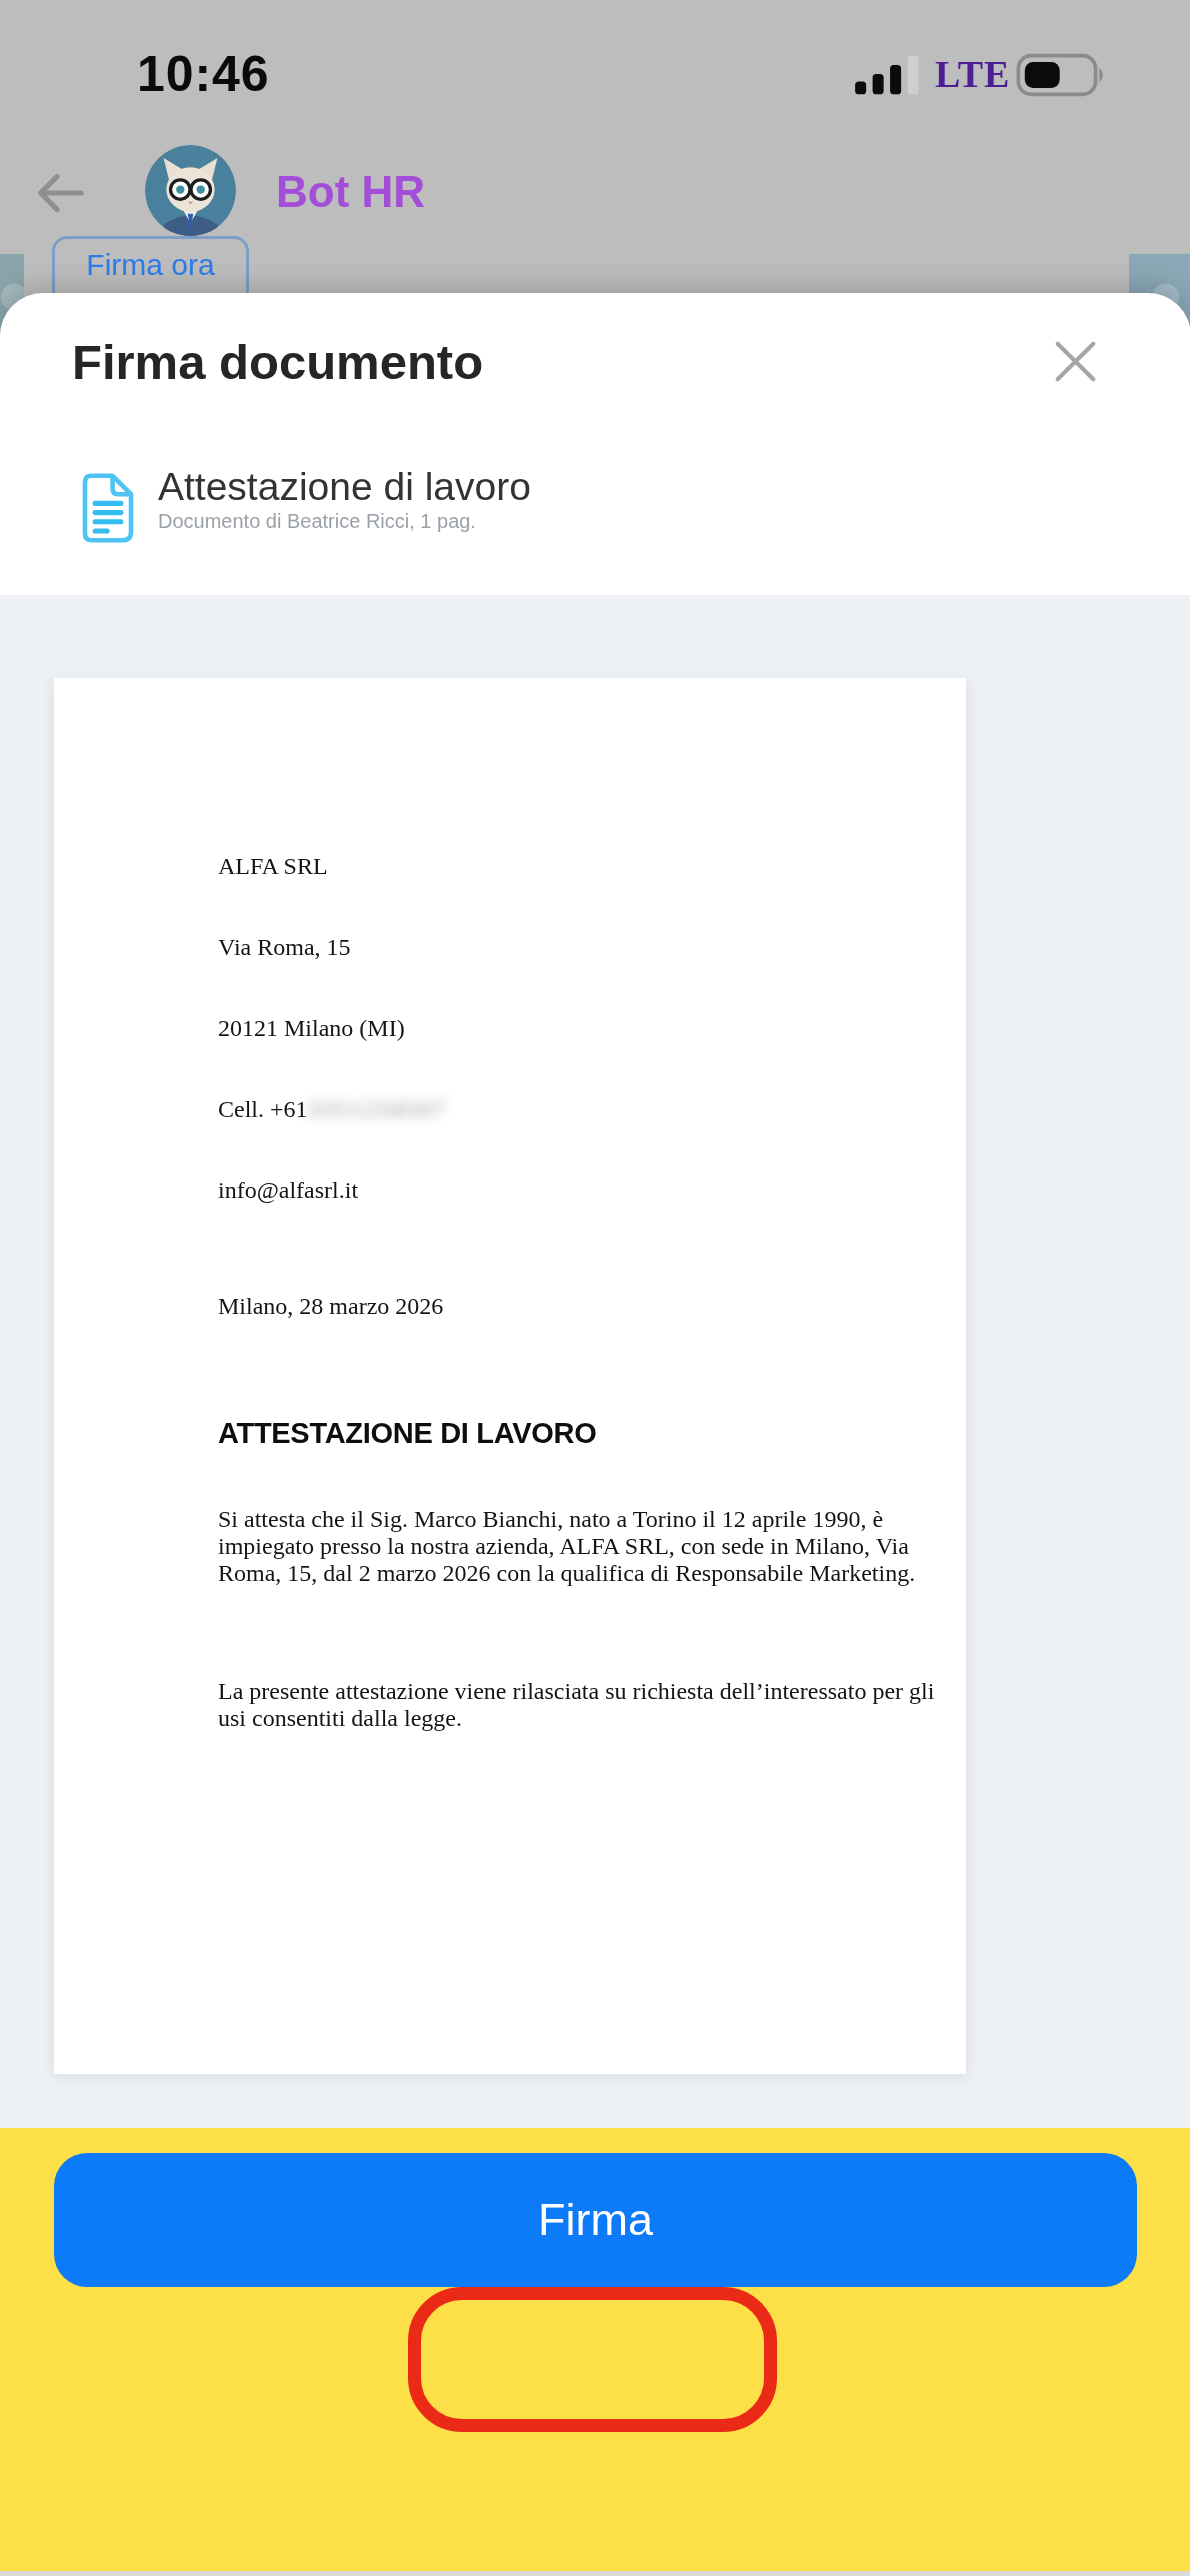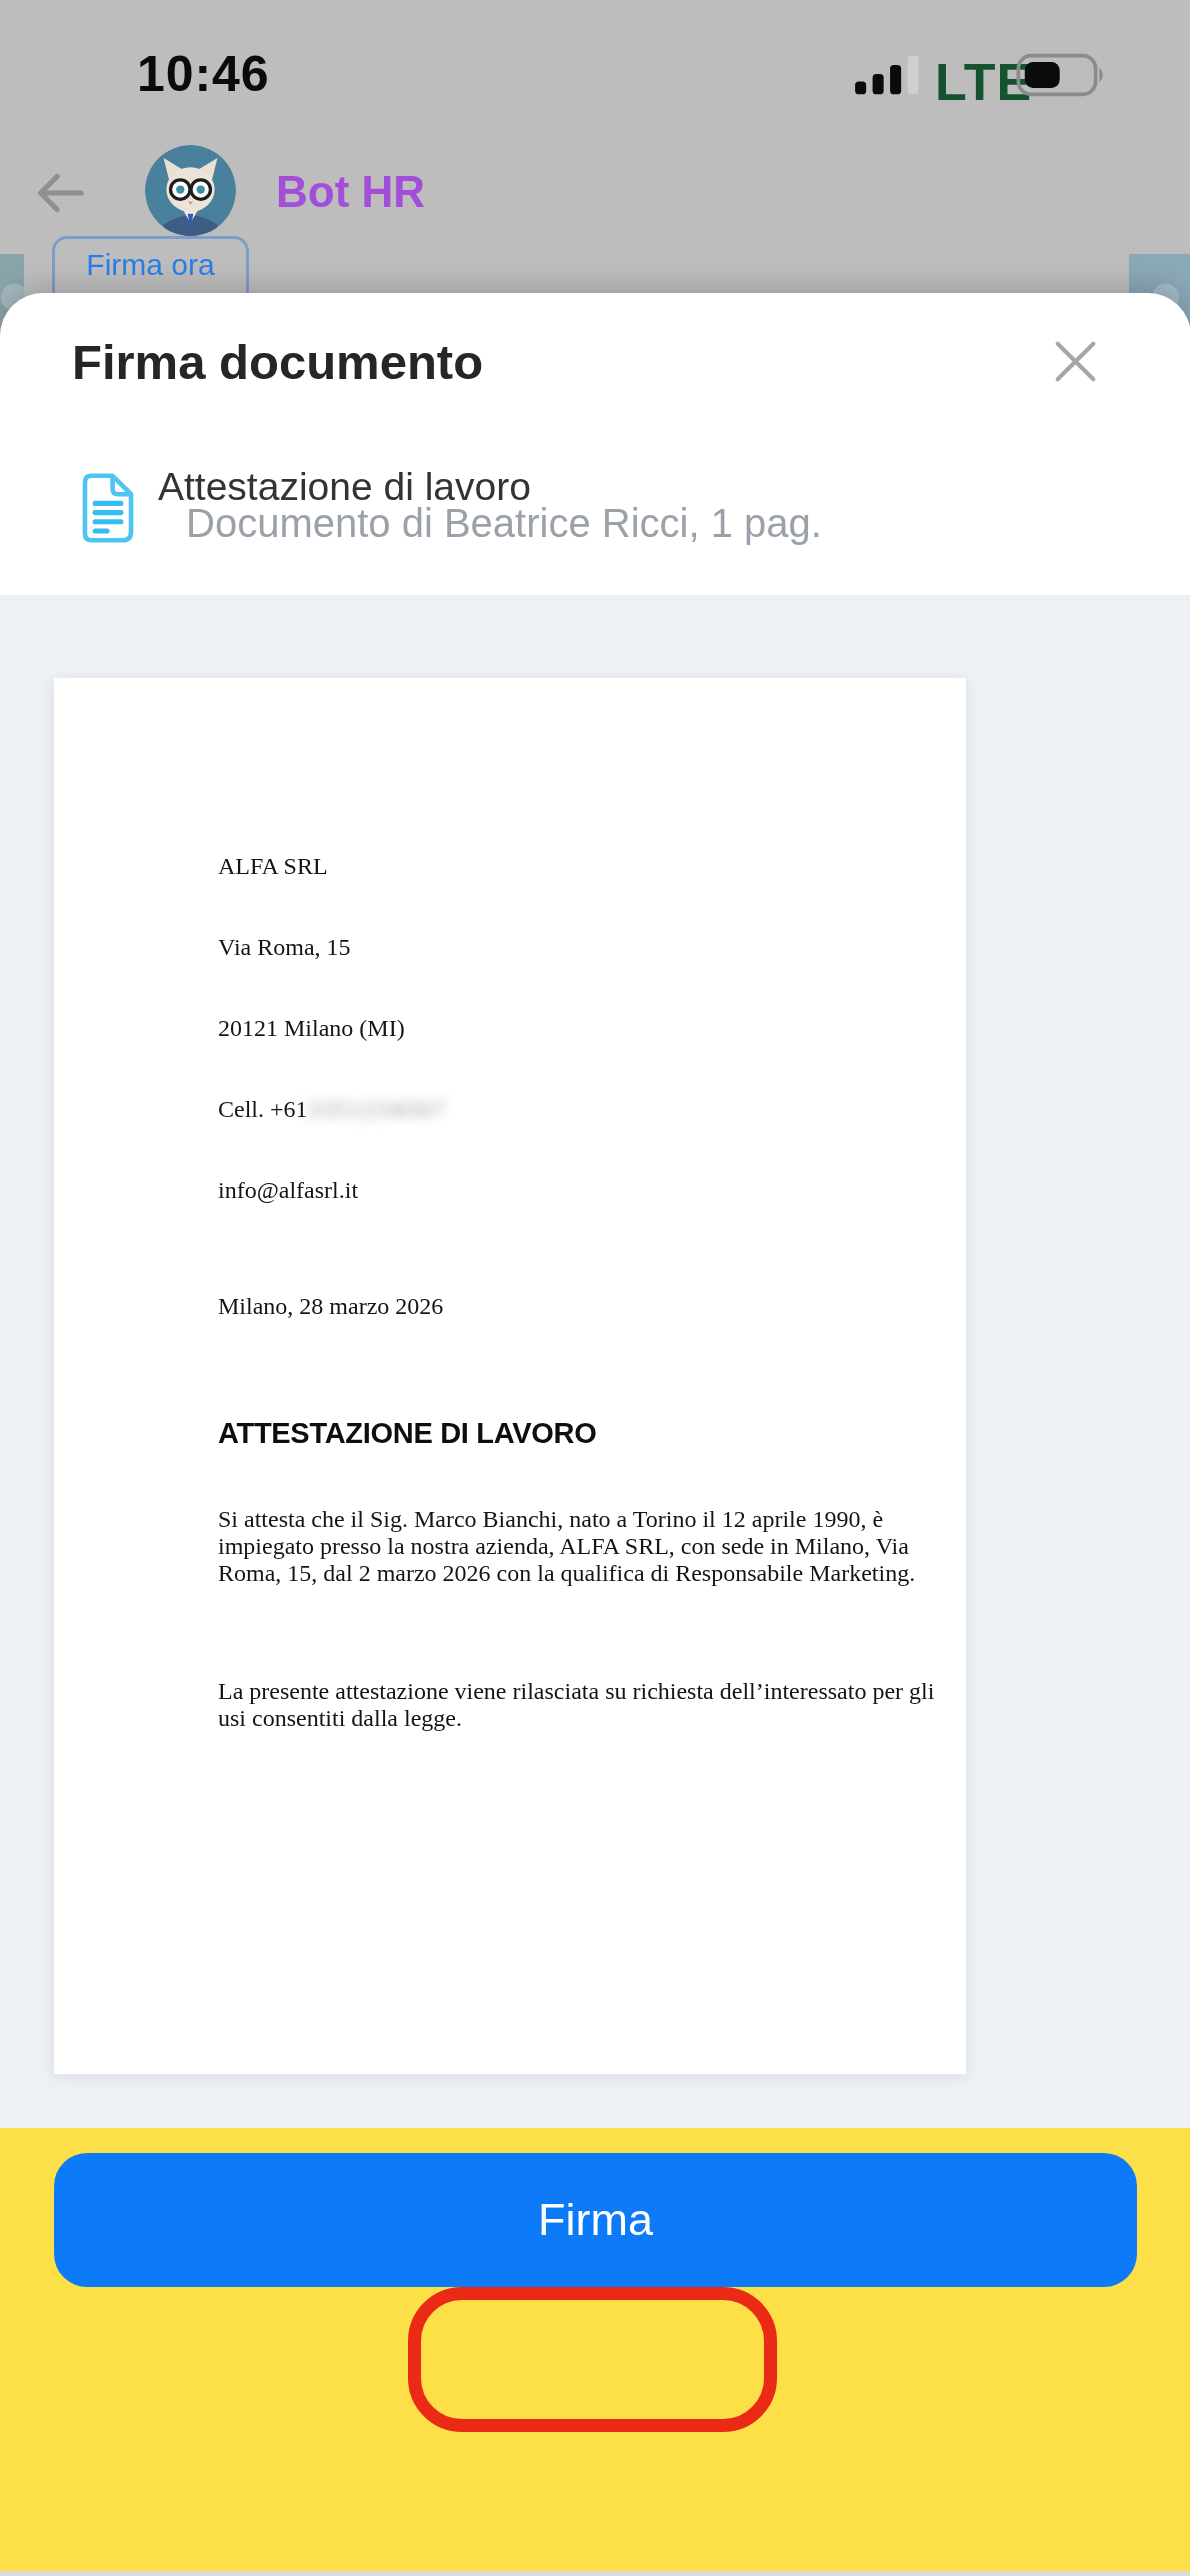--- a/index.html
+++ b/index.html
@@ -5,21 +5,21 @@
   html,body{margin:0;padding:0;background:#bdbdbd;}
   #screen{
     position:relative;width:1191px;height:2576px;overflow:hidden;
     background:#bdbdbd;font-family:"Liberation Sans",sans-serif;
     -webkit-font-smoothing:antialiased;
   }
   
   .statusbar{position:absolute;left:0;top:0;width:1191px;height:111px;}
   .time{position:absolute;left:137px;top:45px;font-size:50px;font-weight:700;color:#0b0b0b;letter-spacing:0.9px;}
   .sig{position:absolute;left:855px;top:52px;}
-  .lte{position:absolute;left:935px;top:52px;font-size:52px;font-weight:600;color:#14532d;letter-spacing:0.9px;}
+  .lte{position:absolute;left:935px;top:52px;font-size:38px;font-weight:600;color:#4c1d95;letter-spacing:0.9px;font-family:Liberation Serif, serif;}
   .batt{position:absolute;left:1016px;top:52px;}
   .chat-header{position:absolute;left:0;top:139px;width:1191px;height:102px;}
   .back{position:absolute;left:33px;top:169px;}
   .avatar{position:absolute;left:145px;top:145px;width:91px;height:91px;border-radius:50%;overflow:hidden;}
   .contact{position:absolute;left:276px;top:167px;font-size:44px;font-weight:600;color:#a34ed8;}
   .wp{position:absolute;top:254px;height:96px;}
   .wp.left{left:0;width:24px;background:#8aa4ab;}
   .wp.right{left:1129px;width:61px;background:#8ba8b6;}
   .wp .doodle{position:absolute;inset:0;background:radial-gradient(circle at 60% 45%, rgba(255,255,255,.22) 0 13px, transparent 14px);}
   .inline-btn{
@@ -32,21 +32,21 @@
   .sheet{
     position:absolute;left:0;top:293px;width:1191px;height:2283px;
     background:#fff;border-radius:43px 43px 0 0;
     box-shadow:0 -5.6px 28px rgba(0,0,0,.18);
   }
   .sheet-title{position:absolute;left:72px;top:41px;font-size:49px;font-weight:600;color:#262626;}
   .close{position:absolute;left:1053px;top:46px;width:45px;height:45px;cursor:pointer;}
   .docrow{position:absolute;left:0px;top:165px;width:1191px;height:111px;}
   .docicon{position:absolute;left:82px;top:15px;}
   .doctitle{position:absolute;left:158px;top:7.4px;font-size:39px;font-weight:500;color:#333;}
-  .docmeta{position:absolute;left:158px;top:43px;font-size:40px;color:#9ba1a8;margin-left:28px;}
+  .docmeta{position:absolute;left:158px;top:52px;font-size:20px;color:#9ba1a8;}
   
   .preview{position:absolute;left:0;top:302px;width:1191px;height:1533px;background:#edf0f4;}
   .page{
     position:absolute;left:54px;top:83px;width:912px;height:1396px;background:#fff;
     box-shadow:0 2.8px 13px rgba(40,60,90,.10);
   }
   .letter{
     position:absolute;left:164px;top:121px;width:835px;
     font-family:"Liberation Serif",serif;font-size:24px;line-height:27px;color:#141414;
     white-space:pre;

